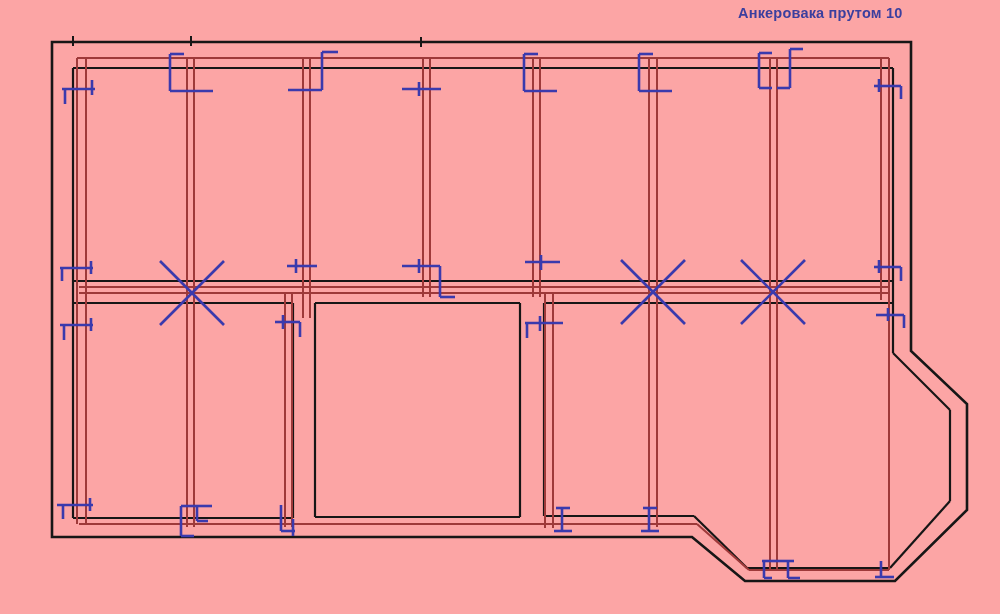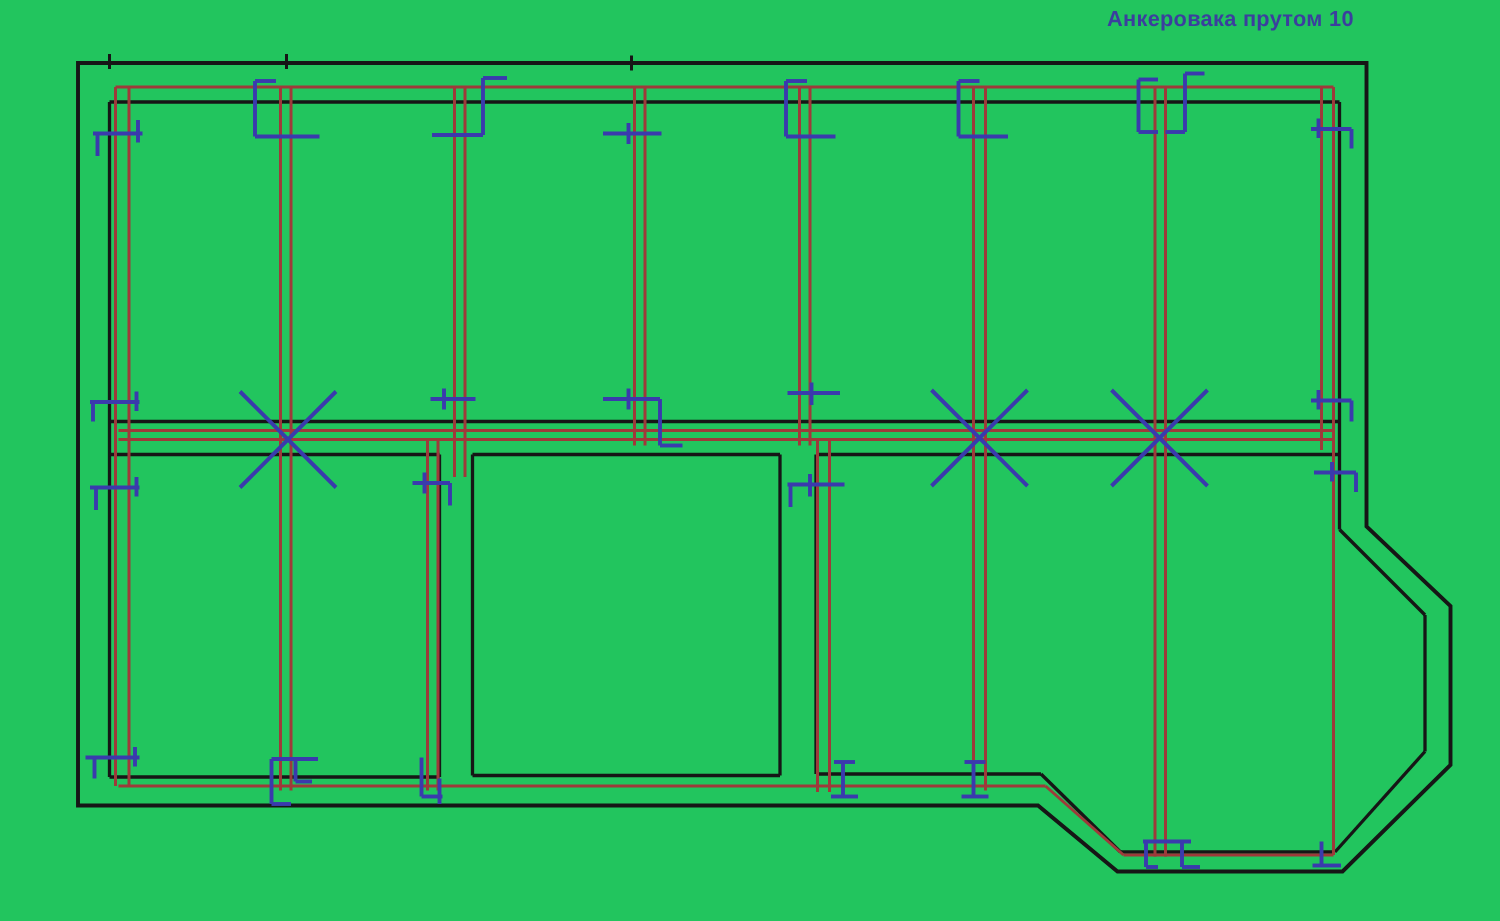--- a/index.html
+++ b/index.html
@@ -5,21 +5,21 @@
   html,body{margin:0;padding:0;background:#ffffff;}
   .stage{position:relative;width:1000px;height:614px;background:#ffffff;overflow:hidden;
          font-family:"Liberation Sans", sans-serif;}
   .drawing-title{position:absolute;left:738px;top:5px;font-size:14.5px;font-weight:bold;
          letter-spacing:0.2px;white-space:nowrap;}
   svg{position:absolute;left:0;top:0;}
 </style>
 </head>
 <body>
 
-<div class="stage" style="background: #22c55e; text-decoration: underline;">
+<div class="stage" style="background: #fca5a5; text-decoration: underline;">
   <div class="drawing-title" style="color: rgb(59, 63, 158);">Анкеровака прутом 10</div>
   <svg id="plan-svg" width="1000" height="614" viewBox="0 0 1000 614" xmlns="http://www.w3.org/2000/svg">
     <g id="g-outer">
         <polygon points="52,42 911,42 911,351 967,404 967,510 895,581 745,581 692,537 52,537" fill="none" stroke="#161616" stroke-width="2.6"></polygon>
       </g>
     <g id="g-walls">
         <line x1="73" y1="68" x2="893" y2="68" stroke="#161616" stroke-width="2.2"></line>
         <line x1="73" y1="68" x2="73" y2="518" stroke="#161616" stroke-width="2.2"></line>
         <line x1="893" y1="68" x2="893" y2="353" stroke="#161616" stroke-width="2.2"></line>
         <line x1="893" y1="353" x2="950" y2="410" stroke="#161616" stroke-width="2.2"></line>

